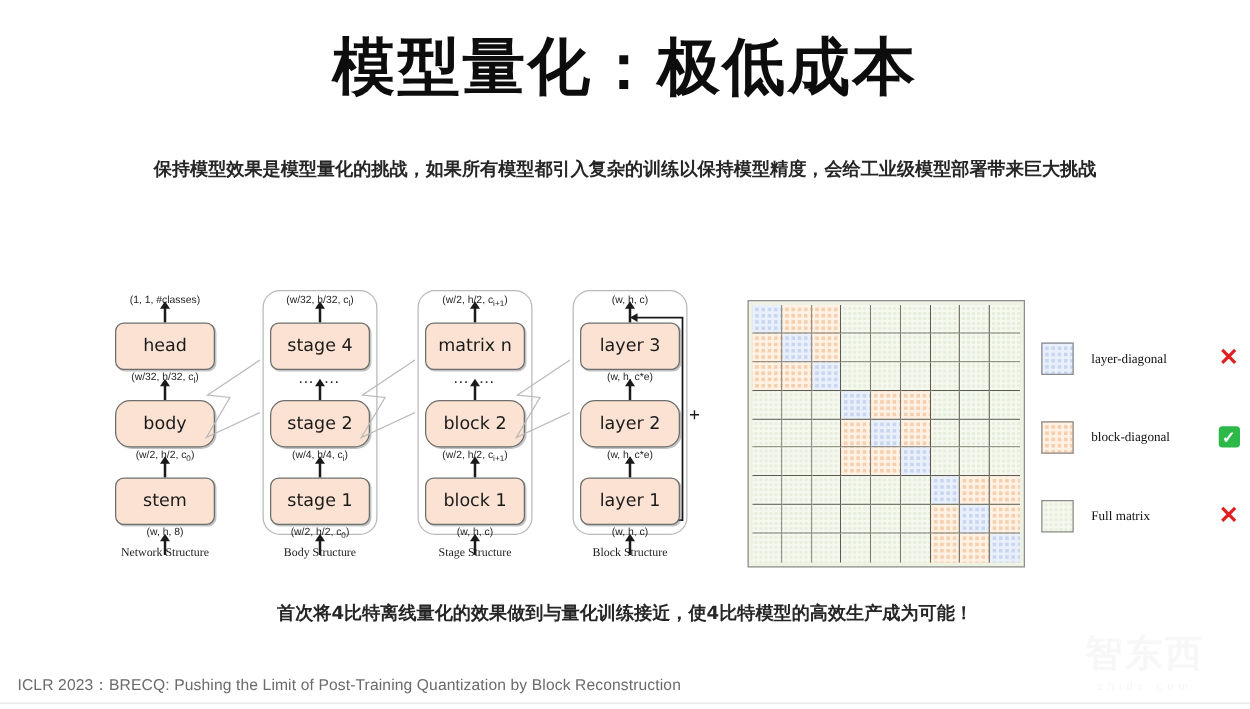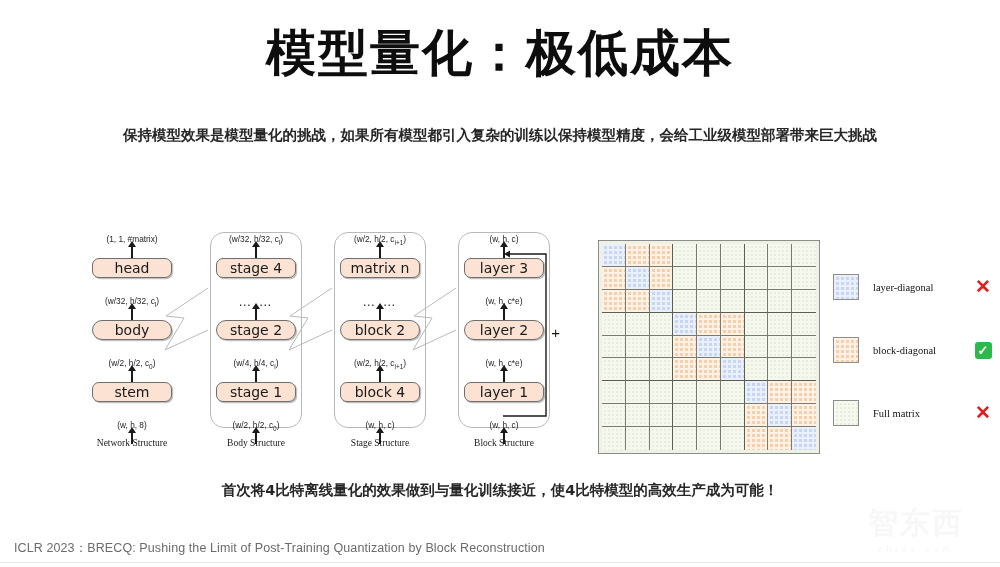--- a/index.html
+++ b/index.html
@@ -89,21 +89,21 @@
     left: 8px; top: 4px;
     width: 92px; height: 196px;
     border: 1px solid #b9b9b9;
     border-radius: 14px;
     box-sizing: border-box;
     background: transparent;
   }
   .node {
     position: absolute;
     left: 14px;
-    width: 80px; height: 20px;
+    width: 80px; height: 38px;
     background: #fbe2d2;
     border: 1px solid #6e6e6e;
     border-radius: 7px;
     box-sizing: border-box;
     display: flex; align-items: center; justify-content: center;
     font-size: 14px;
     color: #1a1a1a;
     font-family: "DejaVu Sans", "Liberation Sans", sans-serif;
     box-shadow: 1.2px 1.2px 0 rgba(120,120,120,.45);
   }
@@ -285,21 +285,21 @@
 <div class="slide">
 
   <div id="subtitle">保持模型效果是模型量化的挑战，如果所有模型都引入复杂的训练以保持模型精度，会给工业级模型部署带来巨大挑战</div>
 
   <div id="page-title">模型量化：极低成本</div>
 
 
   <div id="diagram">
 
     <div class="column" style="left:0px;">
-      <div class="dimlabel lab-a">(1, 1, #matrix)</div>
+      <div class="dimlabel lab-a">(1, 1, #classes)</div>
       <div class="arrow arr1"></div>
       <div class="node top">head</div>
       <div class="dimlabel lab-b"><span>(w/32, h/32, c</span><sub>l</sub>)</div>
       <div class="arrow arr2"></div>
       <div class="node mid">body</div>
       <div class="dimlabel lab-c"><span>(w/2, h/2, c</span><sub>0</sub>)</div>
       <div class="arrow arr3"></div>
       <div class="node bot">stem</div>
       <div class="dimlabel lab-d">(w, h, 8)</div>
       <div class="arrow arr4"></div>
@@ -331,21 +331,21 @@
       </svg>
       <div class="col-frame"></div>
       <div class="dimlabel lab-a"><span>(w/2, h/2, c</span><sub>i+1</sub>)</div>
       <div class="arrow arr1"></div>
       <div class="node top">matrix n</div>
       <div class="dots">… …</div>
       <div class="arrow arr2"></div>
       <div class="node mid">block 2</div>
       <div class="dimlabel lab-c"><span>(w/2, h/2, c</span><sub>i+1</sub>)</div>
       <div class="arrow arr3"></div>
-      <div class="node bot">block 4</div>
+      <div class="node bot">block 1</div>
       <div class="dimlabel lab-d">(w, h, c)</div>
       <div class="arrow arr4"></div>
       <div class="caption">Stage Structure</div>
     </div>
 
     <div class="column" style="left:372px;">
       <svg class="tail" viewBox="0 0 44 72">
         <path d="M44 4 L2 32 L20 34 L1 66 L44 46" fill="none" stroke="#b9b9b9" stroke-width="1"></path>
       </svg>
       <div class="col-frame"></div>

